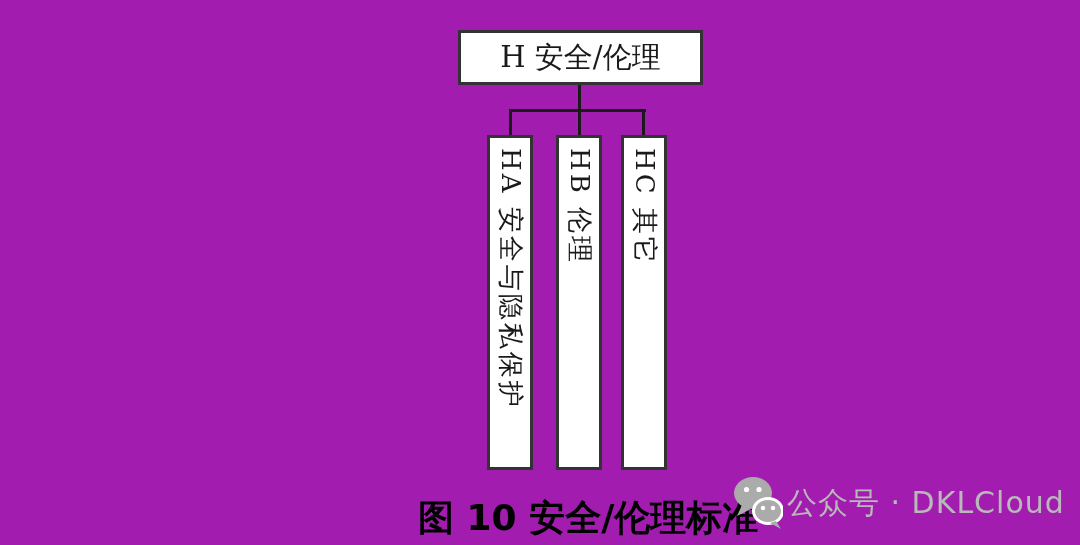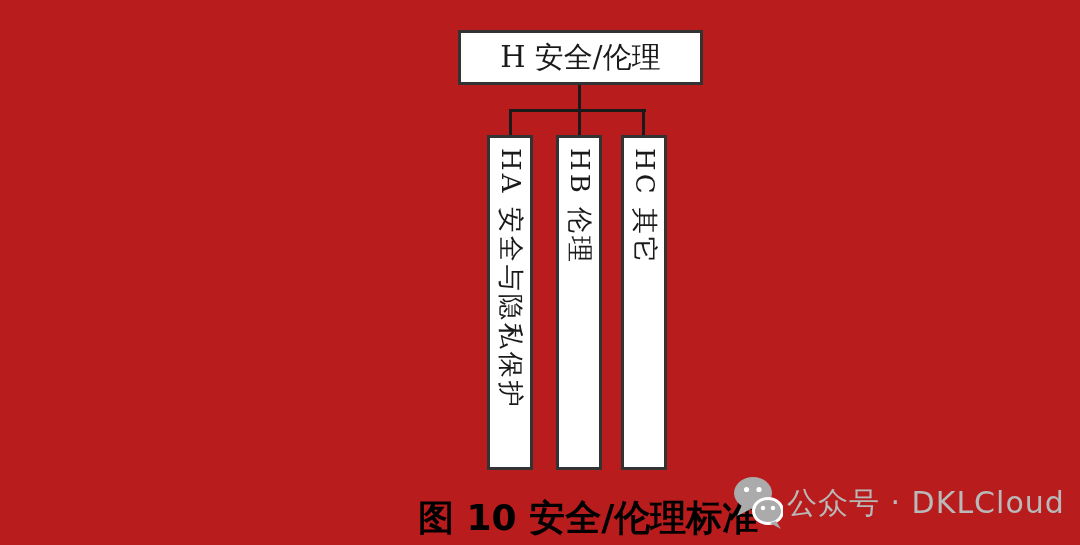--- a/index.html
+++ b/index.html
@@ -1,21 +1,21 @@
 <!DOCTYPE html>
 <html><head>
 <meta charset="utf-8">
 <style>
   html, body { margin: 0; padding: 0; }
   body { background: #ffffff; }
   .canvas {
     position: relative;
     width: 1080px;
     height: 545px;
-    background: #b91c1c;
+    background: #a21caf;
     overflow: hidden;
     font-family: "DejaVu Sans", "Liberation Sans", sans-serif;
   }
 
   
   .root-box {
     position: absolute;
     left: 458px; top: 30px;
     width: 245px; height: 55px;
     border: 3px solid #333333;

